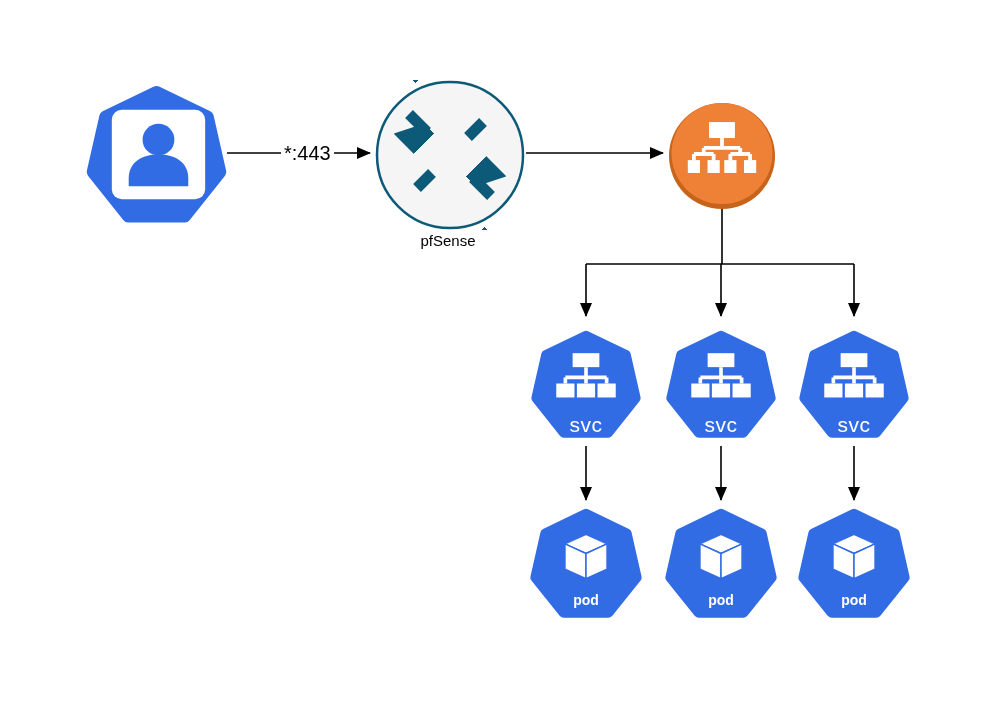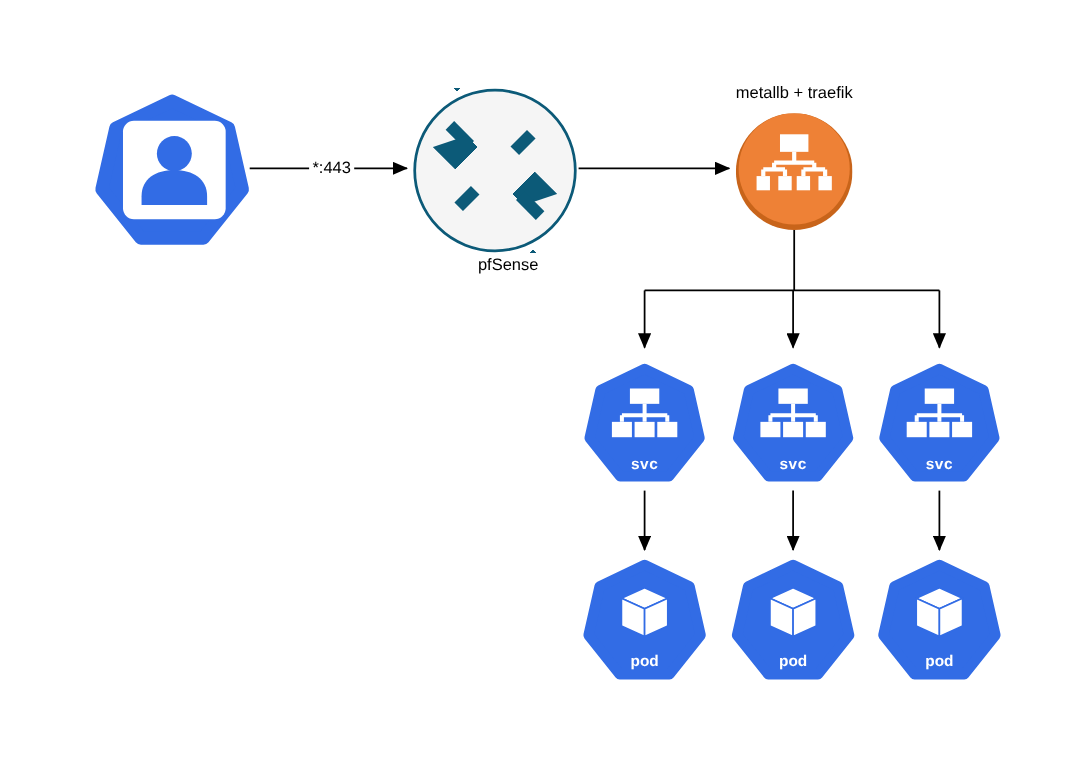--- a/index.html
+++ b/index.html
@@ -22,33 +22,33 @@
   .caption {
     position: absolute;
     text-align: center;
     font-size: 15px;
     color: #000000;
     line-height: 18px;
   }
   .edge-label {
     position: absolute;
     background: #ffffff;
-    font-size: 15px;
+    font-size: 20px;
     color: #000000;
     padding: 0 3px;
     line-height: 18px;
   }
   .hep-label {
     position: absolute;
     left: 0;
     width: 100%;
     text-align: center;
     color: #ffffff;
   }
-  .svc-label { top: 83px; font-size: 14px; font-weight: 700; letter-spacing: 0.5px; }
+  .svc-label { top: 83px; font-size: 21px; font-weight: 400; letter-spacing: 0.5px; }
   .pod-label { top: 84px; font-size: 14px; font-weight: 600; }
 </style>
 </head>
 <body>
 
 <div class="canvas">
 
   <svg class="underlay" width="992" height="702" viewBox="0 0 992 702">
     <defs>
       <marker id="arrowBlack" markerUnits="userSpaceOnUse" markerWidth="14" markerHeight="12" refX="13" refY="6" orient="auto">
@@ -91,23 +91,22 @@
       </defs>
       <circle cx="75" cy="75" r="73" fill="#F5F5F5" stroke="#0C5A78" stroke-width="2.5"></circle>
       <g stroke="#0C5A78" stroke-width="11">
         <line x1="34" y1="34" x2="52" y2="52" marker-end="url(#arrowTeal)"></line>
         <line x1="93" y1="57" x2="108" y2="42" marker-end="url(#arrowTeal)"></line>
         <line x1="57" y1="93" x2="42" y2="108" marker-end="url(#arrowTeal)"></line>
         <line x1="116" y1="116" x2="98" y2="98" marker-end="url(#arrowTeal)"></line>
       </g>
     </svg>
   </div>
-  <div class="caption" style="left:387px; top:232px; width:150px;">pfSense</div>
-
-  <div class="caption" style="left:622px; top:76px; width:200px;">metallb + traefik</div>
+  <div class="caption" style="left:373px; top:232px; width:150px;">pfSense</div>
+
   <div class="node" style="left:669px; top:103px;">
     <svg width="106" height="106" viewBox="0 0 106 106">
       <circle cx="53" cy="53" r="53" fill="#C8641A"></circle>
       <circle cx="53" cy="50.5" r="50.5" fill="#EE8136"></circle>
       <svg x="15" y="13" width="76" height="76" viewBox="0 0 100 100">
         <g fill="#ffffff" stroke="none">
           <rect x="33" y="8" width="34" height="21"></rect>
           <rect x="5" y="58" width="16" height="17"></rect>
           <rect x="31" y="58" width="16" height="17"></rect>
           <rect x="53" y="58" width="16" height="17"></rect>

